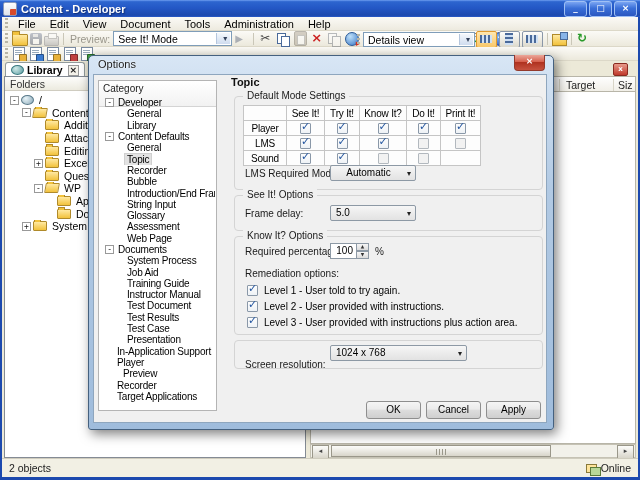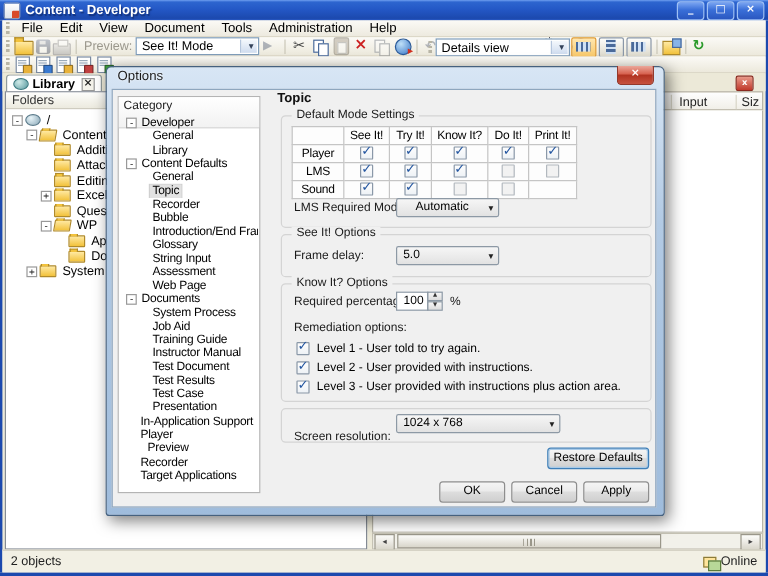--- a/index.html
+++ b/index.html
@@ -182,21 +182,21 @@
       <span class="mi">Help</span>
     </div>
 
   <div class="abs tb tb1">
     <span class="grip"></span>
     <span class="icn i-open"></span>
     <span class="icn i-save dis"></span>
     <span class="icn i-print dis"></span>
     <span class="sep"></span>
     <span class="tlbl">Preview:</span>
-    <span class="wcombo" style="width:103px;"><span>See It! Mode</span><span class="ar">▾</span></span>
+    <span class="wcombo" style="width:119px;"><span>See It! Mode</span><span class="ar">▾</span></span>
     <span class="icn i-go dis">
         <span class="g">▶</span>
       </span>
     <span class="sep"></span>
     <span class="icn i-cut">
         <span class="g">✂</span>
       </span>
     <span class="icn i-copy"></span>
     <span class="icn i-paste dis"></span>
     <span class="icn i-del">
@@ -325,21 +325,21 @@
           <span class="fold"></span>
           <span class="lbl">System</span>
         </div>
       </div>
   </div>
 
   <div class="abs rpane">
     <span class="redx">x</span>
     <div class="rhdr">
       <span class="hsep" style="left:248px;"></span>
-      <span class="hcell" style="left:255px;">Input</span>
+      <span class="hcell" style="left:255px;">Target</span>
       <span class="hsep" style="left:302px;"></span>
       <span class="hcell" style="left:307px;">Siz</span>
     </div>
     <div class="rbody"></div>
     <div class="hscroll">
       <span class="sbtn" style="left:1px;">◂</span>
       <span class="sthumb"></span>
       <span class="sbtn" style="right:1px;">▸</span>
     </div>
   </div>
@@ -390,25 +390,25 @@
           <div class="trow" style="padding-left: 13px;">
             <span class="expsp"></span>
             <span class="lbl">Bubble</span>
           </div>
           <div class="trow" style="padding-left: 13px;">
             <span class="expsp"></span>
             <span class="lbl">Introduction/End Frame</span>
           </div>
           <div class="trow" style="padding-left: 13px;">
             <span class="expsp"></span>
+            <span class="lbl">String Input</span>
+          </div>
+          <div class="trow" style="padding-left: 13px;">
+            <span class="expsp"></span>
             <span class="lbl">Glossary</span>
-          </div>
-          <div class="trow" style="padding-left: 13px;">
-            <span class="expsp"></span>
-            <span class="lbl">String Input</span>
           </div>
           <div class="trow" style="padding-left: 13px;">
             <span class="expsp"></span>
             <span class="lbl">Assessment</span>
           </div>
           <div class="trow" style="padding-left: 13px;">
             <span class="expsp"></span>
             <span class="lbl">Web Page</span>
           </div>
           <div class="trow" style="padding-left: 3px;">
@@ -546,18 +546,17 @@
             <span>Level 3 - User provided with instructions plus action area.</span>
           </div>
         </div>
     </div>
 
     <div class="abs grp" style="left:145px;top:284px;width:307px;height:27px;">
       <span class="abs dl" style="left:10px;top:18px;">Screen resolution:</span>
       <span class="abs vcombo" style="left:95px;top:4px;width:137px;"><span>1024 x 768</span><span class="ar">▾</span></span>
     </div>
 
-    <span class="abs btn focus" style="left:367px;top:317px;width:85px;">Restore Defaults</span>
     <span class="abs btn" style="left:277px;top:345px;width:55px;">OK</span>
     <span class="abs btn" style="left:337px;top:345px;width:55px;">Cancel</span>
     <span class="abs btn" style="left:397px;top:345px;width:55px;">Apply</span>
   </div>
 </div>
 
 </body></html>

